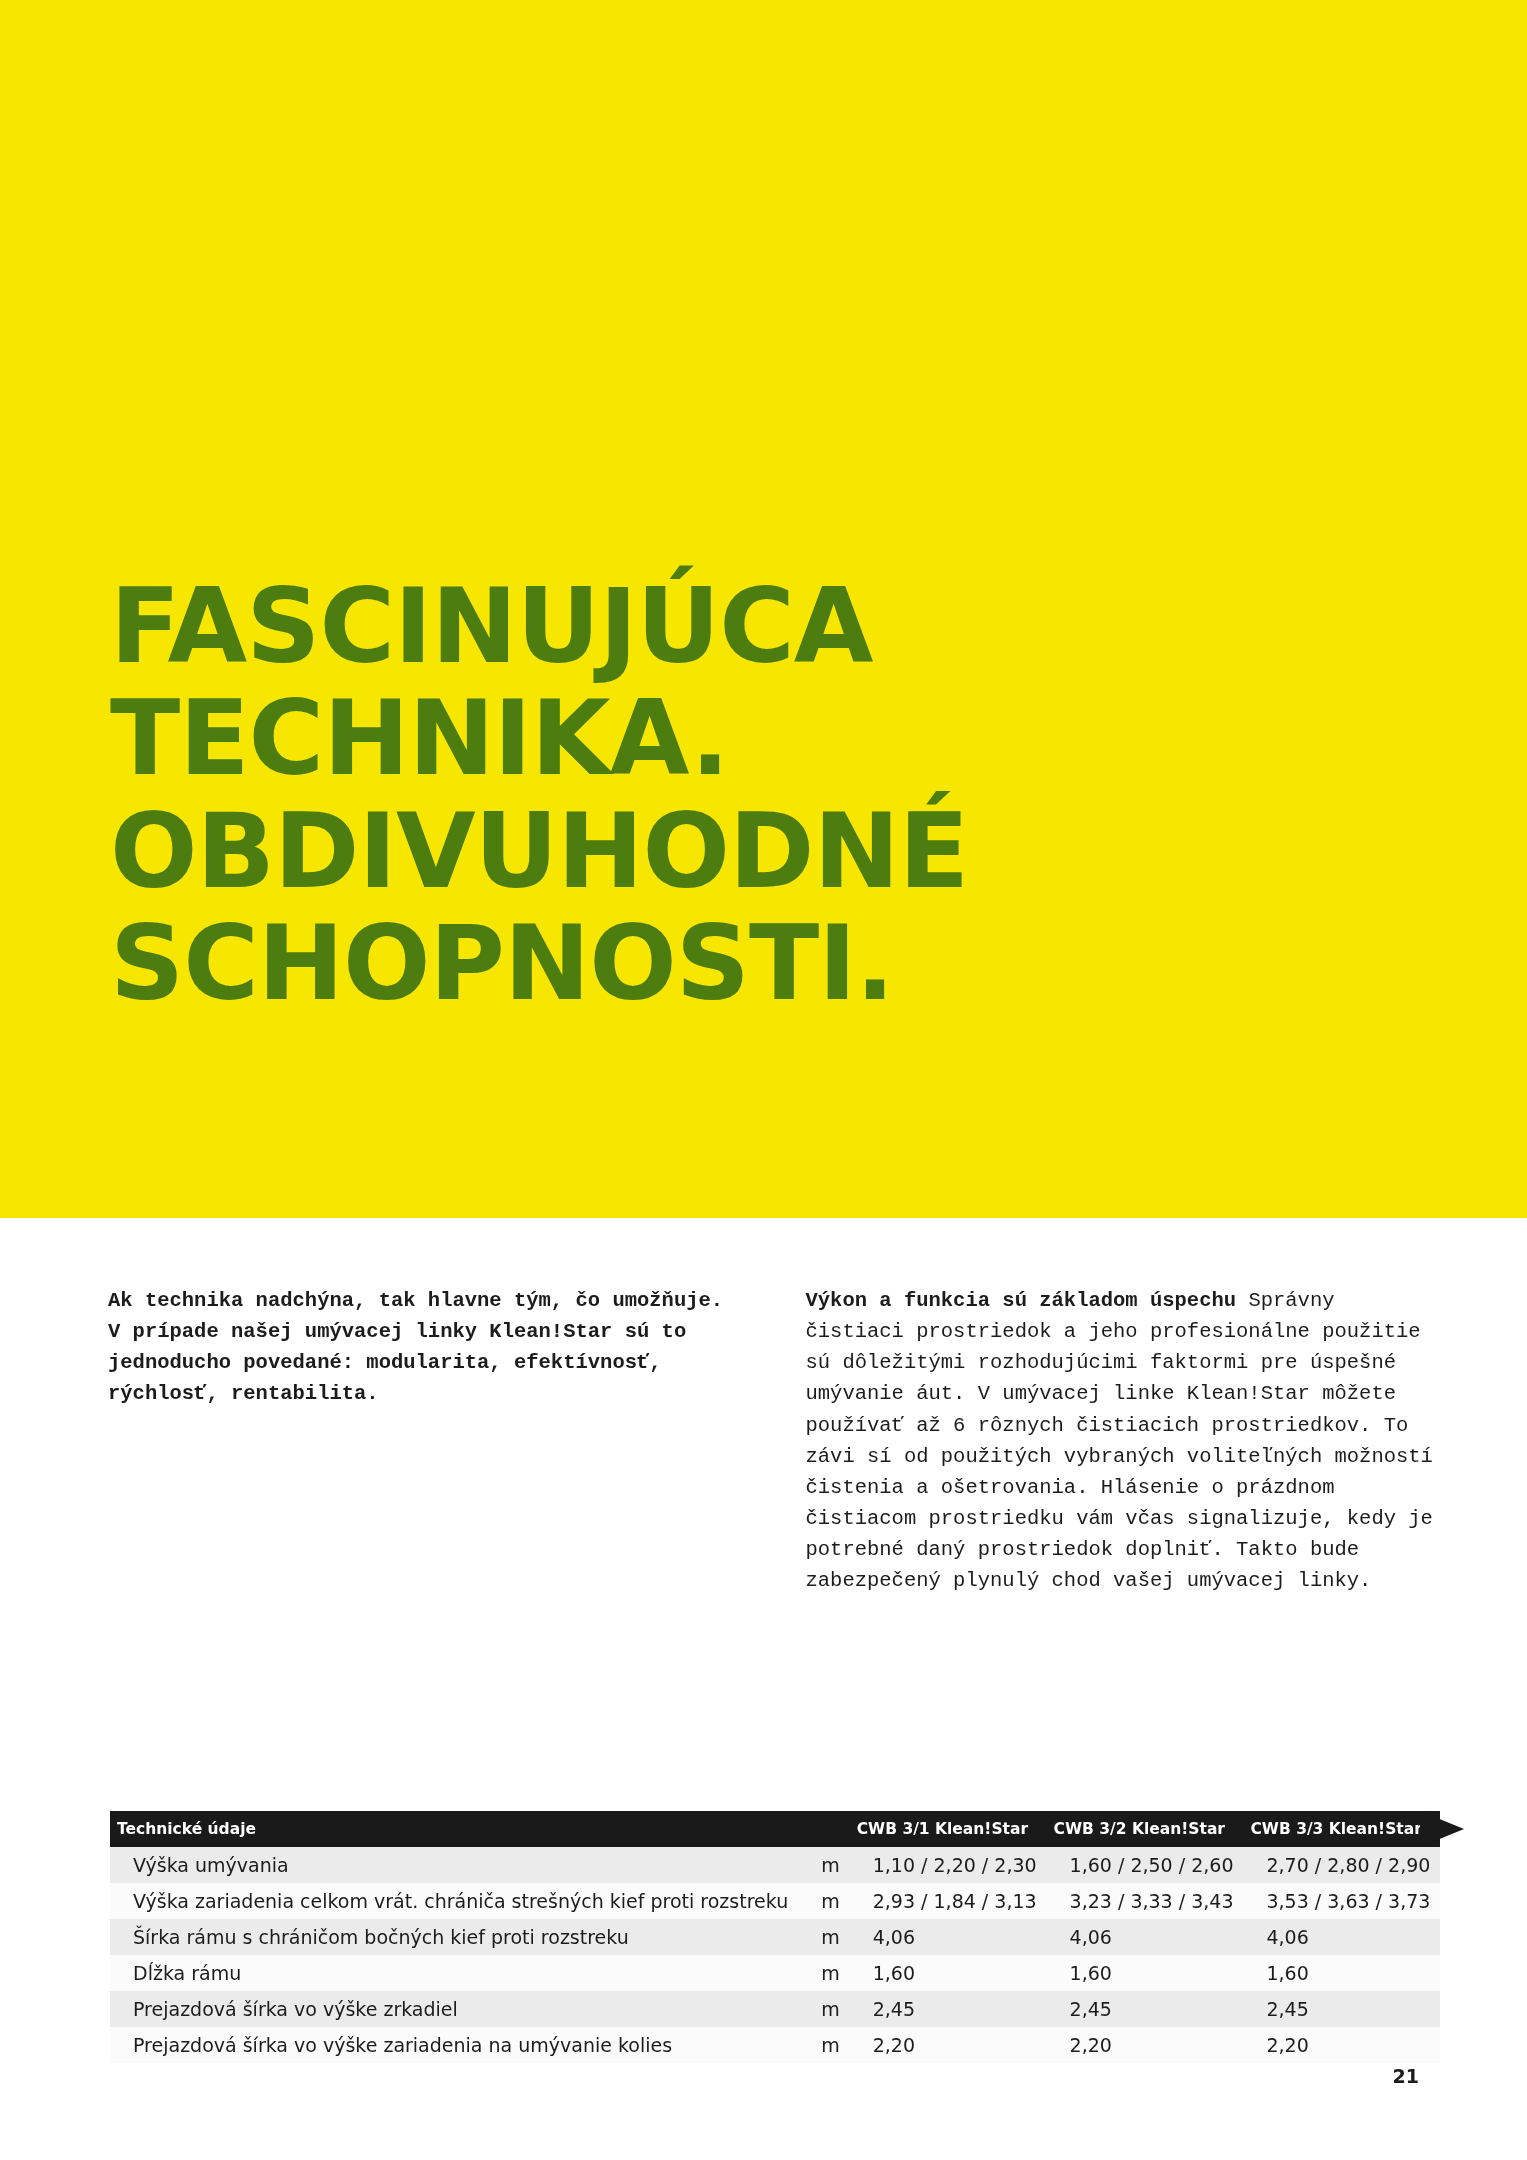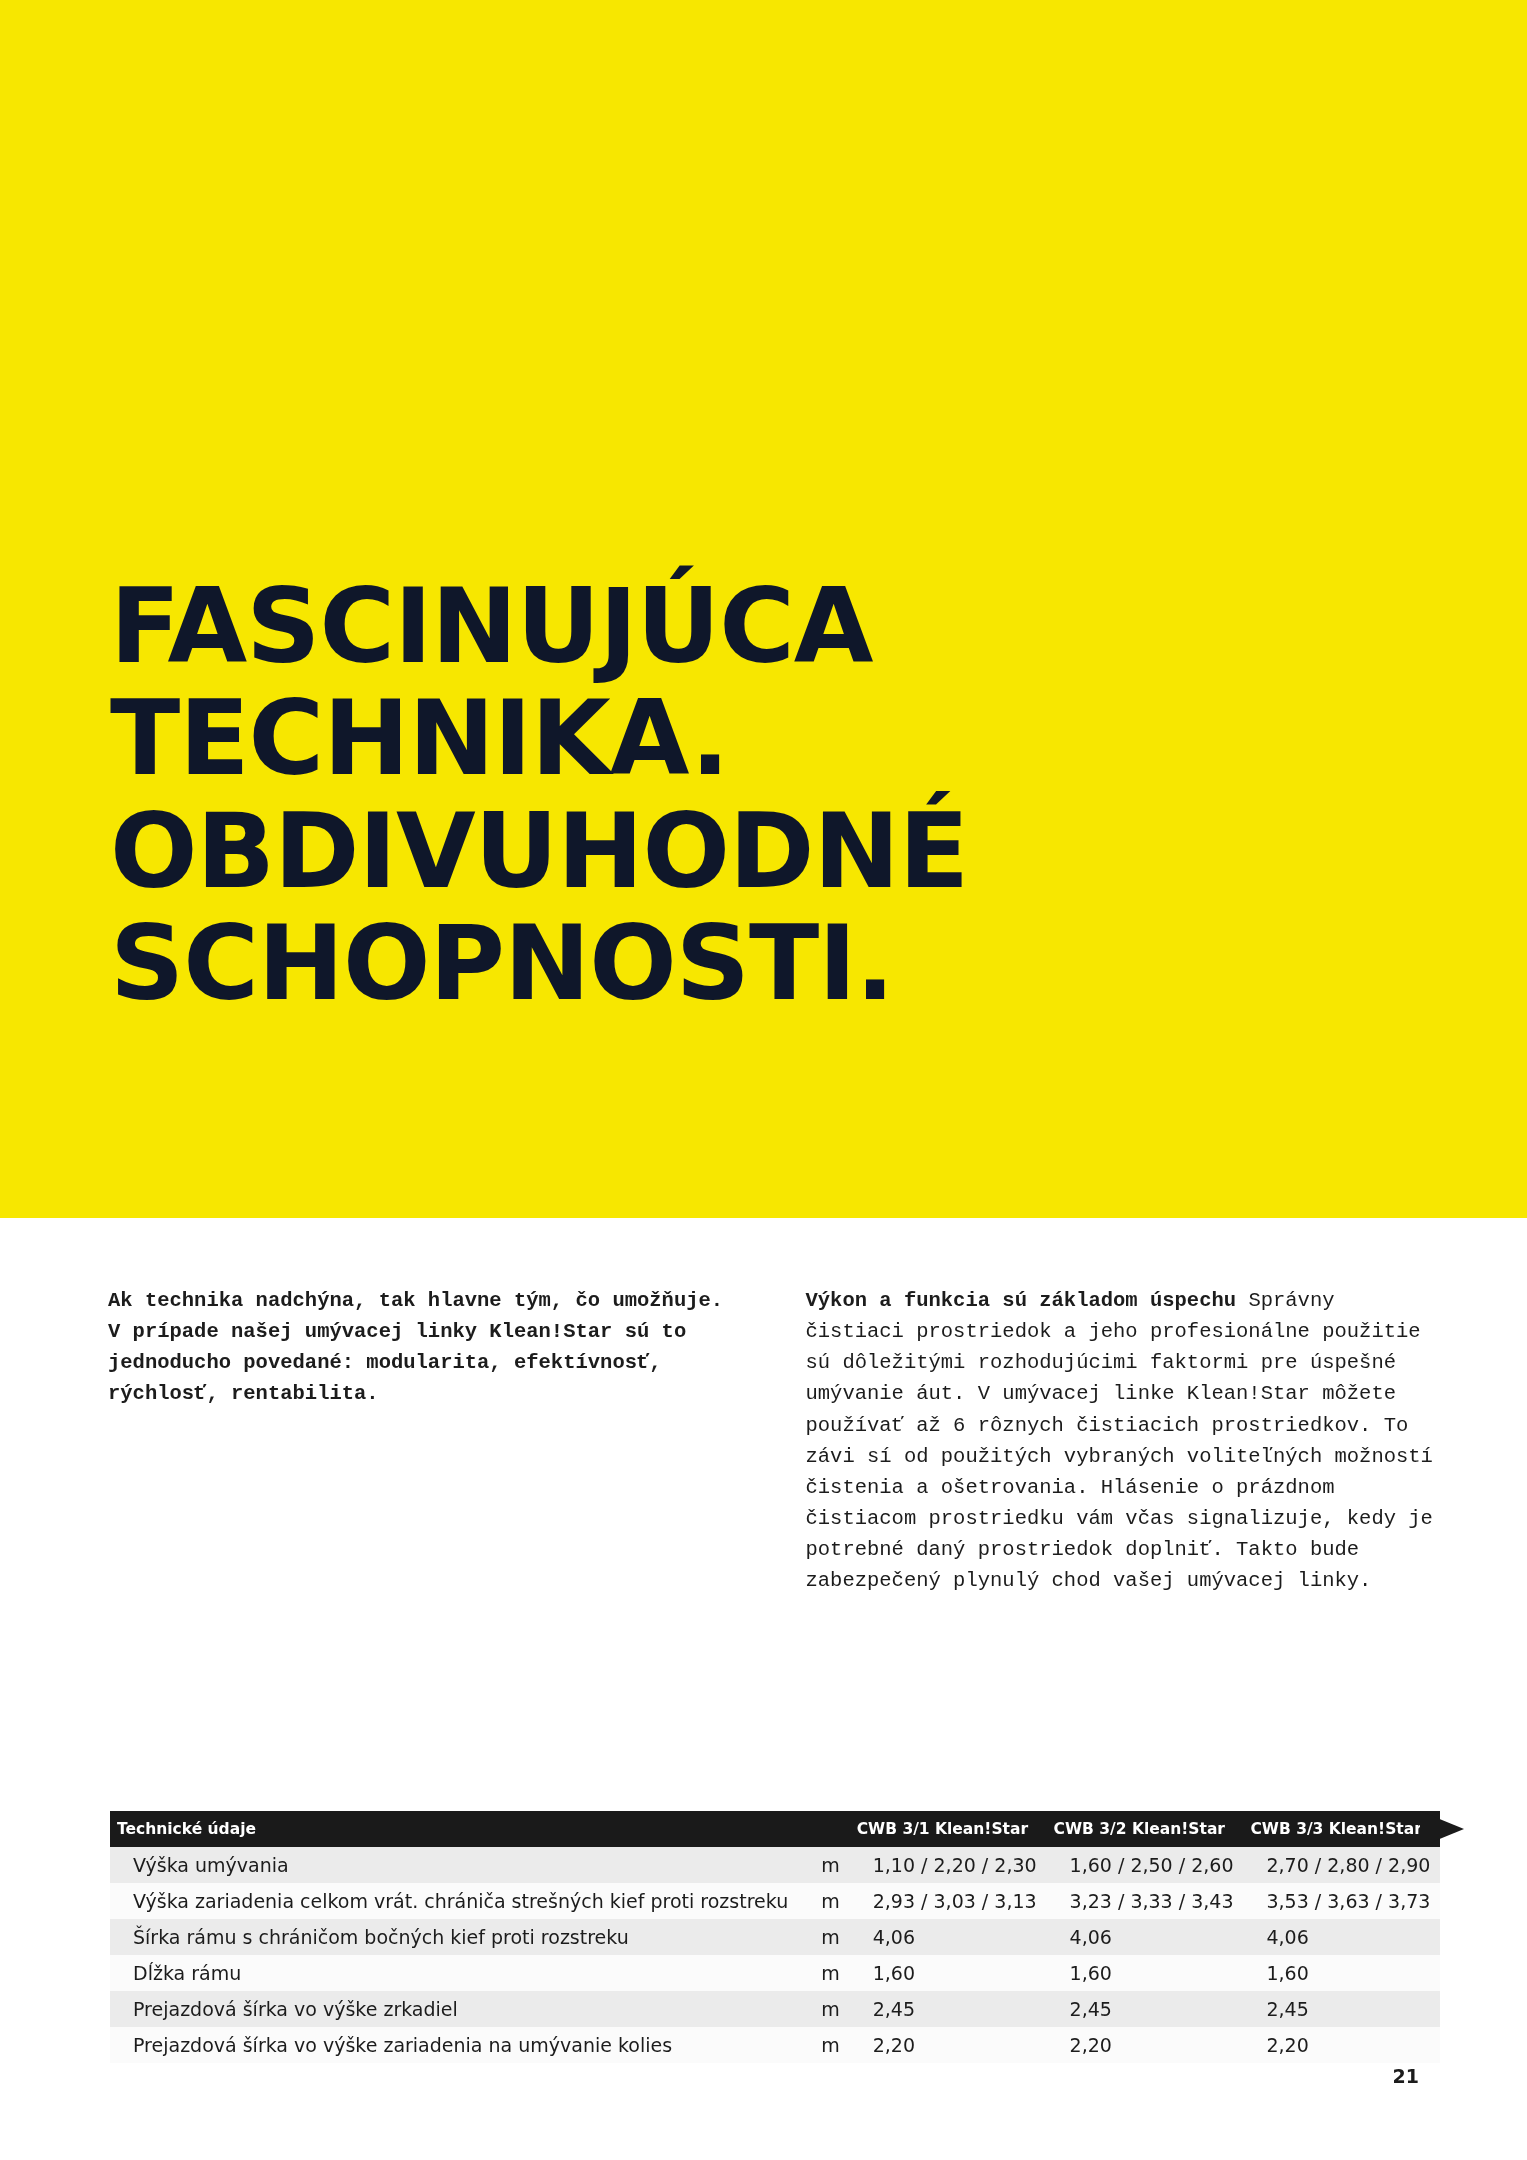--- a/index.html
+++ b/index.html
@@ -22,21 +22,21 @@
     top: 0;
     width: 1527px;
     height: 1218px;
     background: #f7e700;
   }
   .hero-title {
     position: absolute;
     left: 110px;
     top: 570px;
     width: 1300px;
-    color: #0f172a;
+    color: #4d7c0f;
     font-family: "DejaVu Sans", "Liberation Sans", sans-serif;
     font-weight: 900;
     font-size: 103px;
     line-height: 1.09;
     letter-spacing: -1px;
     text-transform: uppercase;
   }
   .hero-title .line {
     display: block;
     white-space: nowrap;
@@ -170,21 +170,21 @@
       <tr>
         <td class="c-name">Výška umývania</td>
         <td class="c-unit">m</td>
         <td class="c-val">1,10 / 2,20 / 2,30</td>
         <td class="c-val">1,60 / 2,50 / 2,60</td>
         <td class="c-val">2,70 / 2,80 / 2,90</td>
       </tr>
       <tr>
         <td class="c-name">Výška zariadenia celkom vrát. chrániča strešných kief proti rozstreku</td>
         <td class="c-unit">m</td>
-        <td class="c-val">2,93 / 3,03 / 3,13</td>
+        <td class="c-val">2,93 / 1,84 / 3,13</td>
         <td class="c-val">3,23 / 3,33 / 3,43</td>
         <td class="c-val">3,53 / 3,63 / 3,73</td>
       </tr>
       <tr>
         <td class="c-name">Šírka rámu s chráničom bočných kief proti rozstreku</td>
         <td class="c-unit">m</td>
         <td class="c-val">4,06</td>
         <td class="c-val">4,06</td>
         <td class="c-val">4,06</td>
       </tr>

